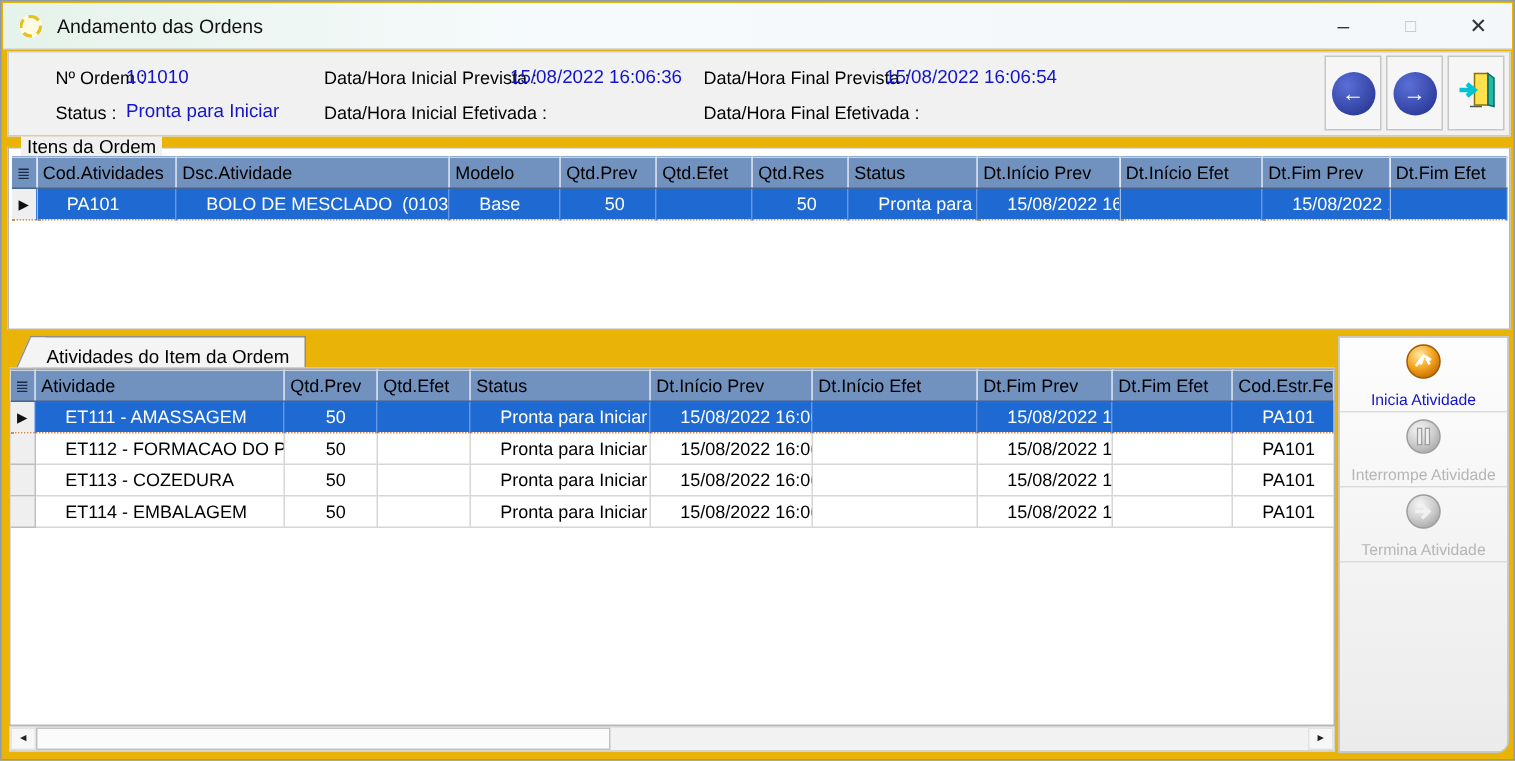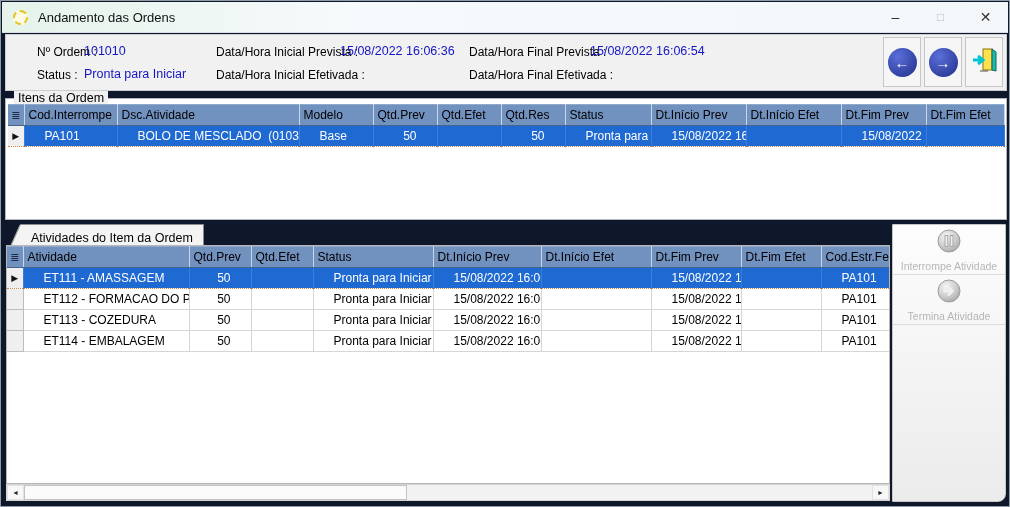--- a/index.html
+++ b/index.html
@@ -4,21 +4,21 @@
 <style>
   * { box-sizing: border-box; }
   html,body { margin:0; padding:0; }
   body {
     width:1010px; height:507px; overflow:hidden;
     font-family:"Liberation Sans", sans-serif;
     background:#cfd8dc;
   }
   .window {
     position:absolute; left:0; top:0; width:1010px; height:507px;
-    background:#0f172a; border:1px solid #8f9ba6;
+    background:#eab308; border:1px solid #8f9ba6;
   }
   
   .titlebar {
     position:absolute; left:1px; top:1px; right:1px; height:31px;
     background:linear-gradient(90deg,#e5f3ea 0%, #f6fafc 35%, #f3f7fa 100%);
     border-bottom:1px solid #d8dde2;
     display:flex; align-items:center;
   }
   .app-icon {
     width:15px; height:15px; margin-left:11px; flex:0 0 auto;
@@ -193,21 +193,21 @@
           <col style="width:64px">
           <col style="width:86px">
         <col style="width:95px">
           <col style="width:95px">
           <col style="width:85px">
           <col style="width:78px">
       </colgroup>
       <tbody>
           <tr>
         <th class="mk">≣</th>
-        <th>Cod.Interrompe</th>
+        <th>Cod.Atividades</th>
         <th>Dsc.Atividade</th>
         <th>Modelo</th>
         <th>Qtd.Prev</th>
         <th>Qtd.Efet</th>
         <th>Qtd.Res</th>
         <th>Status</th>
         <th>Dt.Início Prev</th>
         <th>Dt.Início Efet</th>
         <th>Dt.Fim Prev</th>
         <th>Dt.Fim Efet</th>
@@ -316,20 +316,36 @@
     </div>
     <div class="hscroll">
       <div class="sb-btn left">◄</div>
       <div class="sb-thumb"></div>
       <div class="sb-btn right">►</div>
     </div>
   </div>
 
   <div class="sidebar">
 
+    <div class="action on">
+      <span>
+        <svg width="28" height="28" viewBox="0 0 28 28">
+          <defs>
+            <radialGradient id="gOr" cx="38%" cy="30%" r="75%">
+              <stop offset="0%" stop-color="#ffeaa6"></stop>
+                <stop offset="55%" stop-color="#f5a41f"></stop>
+                <stop offset="100%" stop-color="#c06c00"></stop>
+            </radialGradient>
+          </defs>
+          <circle cx="14" cy="14" r="11" fill="url(#gOr)" stroke="#a05a00"></circle>
+          <path d="M9 17 L14 10 L19 13 M14 10 L12 16 M16 12 l2 4" stroke="#fff" stroke-width="1.8" fill="none"></path>
+        </svg>
+      </span>
+      <span class="lbl">Inicia Atividade</span>
+    </div>
 
     <div class="action off">
       <span>
         <svg width="28" height="28" viewBox="0 0 28 28">
           <defs>
             <radialGradient id="gGy" cx="38%" cy="30%" r="75%">
               <stop offset="0%" stop-color="#f6f6f6"></stop>
                 <stop offset="60%" stop-color="#cdcdcd"></stop>
                 <stop offset="100%" stop-color="#a8a8a8"></stop>
             </radialGradient>

